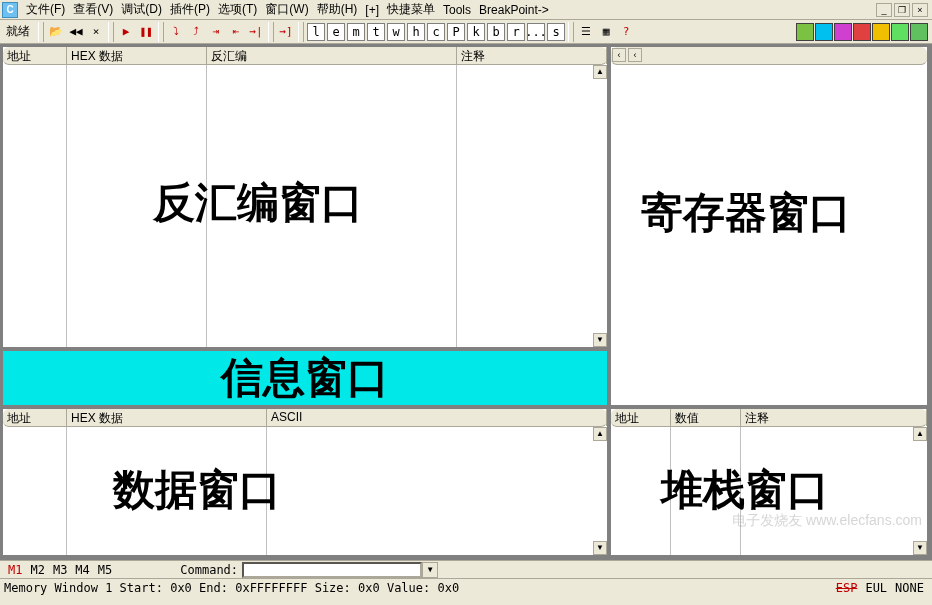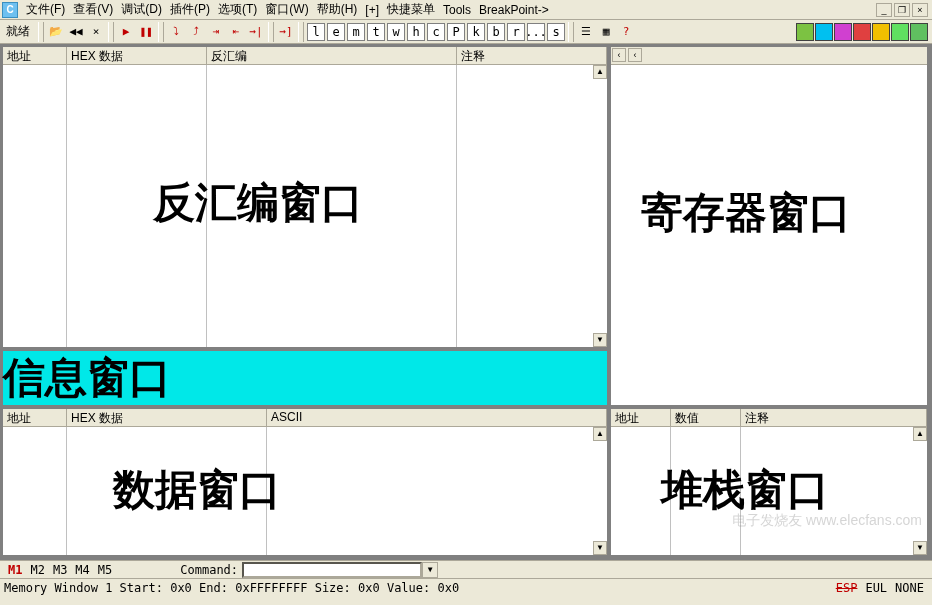--- a/index.html
+++ b/index.html
@@ -11,32 +11,32 @@
 .win-btn { width: 16px; height: 14px; background: #ece9d8; border: 1px solid #aca899; font-size: 9px; line-height: 12px; text-align: center; }
 .toolbar { display: flex; align-items: center; height: 24px; background: #ece9d8; border-bottom: 1px solid #aca899; justify-content: center; }
 .status-ready { padding: 2px 6px; font-size: 12px; }
 .tb-grip { width: 6px; height: 20px; border-left: 1px solid #fff; border-right: 1px solid #aca899; margin: 0 2px; }
 .tb-btn { width: 20px; height: 20px; background: #ece9d8; border: 1px solid #ece9d8; display: inline-flex; align-items: center; justify-content: center; font-size: 11px; font-family: monospace; cursor: default; }
 .tb-letter { width: 18px; height: 18px; border: 1px solid #808080; background: #fff; display: inline-flex; align-items: center; justify-content: center; font-family: monospace; font-size: 12px; margin: 0 1px; }
 .tb-right { margin-left: auto; display: flex; gap: 1px; padding-right: 4px; }
 .tb-color { width: 18px; height: 18px; border: 1px solid #404040; }
 .workspace { position: relative; height: 516px; background: #808080; }
 .panel { position: absolute; background: #fff; border: 1px solid #808080; display: flex; flex-direction: column; }
-.panel-header { display: flex; height: 18px; background: #ece9d8; border-bottom: 1px solid #aca899; font-size: 12px; }
+.panel-header { display: flex; height: 18px; background: #ece9d8; border-bottom: 1px solid #aca899; font-size: 12px; border-radius: 6px; }
 .ph-col { padding: 1px 4px; border-right: 1px solid #aca899; white-space: nowrap; overflow: hidden; }
 .ph-btn { width: 14px; height: 14px; background: #ece9d8; border: 1px solid #aca899; font-size: 9px; line-height: 12px; text-align: center; margin: 1px; }
 .panel-body { flex: 1; position: relative; background: #fff; display: flex; }
 .panel-cols { border-right: 1px solid #c0c0c0; background: #fff; }
 .big-label { position: absolute; font-family: "Microsoft YaHei", "黑体", sans-serif; font-weight: 900; font-size: 42px; color: #000; white-space: nowrap; }
 .scroll-btn { position: absolute; width: 14px; height: 14px; background: #ece9d8; border: 1px solid #aca899; font-size: 8px; line-height: 12px; text-align: center; }
-.info-panel { position: absolute; background: #00e8e8; border: 1px solid #808080; display: flex; align-items: center; }
+.info-panel { position: absolute; background: #00e8e8; border: 1px solid #808080; display: flex; align-items: center; justify-content: center; }
 .info-label { font-family: "Microsoft YaHei", "黑体", sans-serif; font-weight: 900; font-size: 42px; color: #000; }
 .bottombar { position: relative; height: 18px; background: #ece9d8; border-top: 1px solid #aca899; display: flex; align-items: center; font-family: monospace; font-size: 12px; padding-left: 4px; }
 .mem-tab { padding: 0 4px; }
-.mem-tab.active { color: #c00000; font-weight: bold; }
+.mem-tab.active { color: #c00000; font-weight: normal; }
 .cmd-input { width: 180px; height: 16px; border: 2px inset #aca899; background: #fff; margin-left: 4px; }
 .cmd-drop { width: 16px; height: 16px; background: #ece9d8; border: 1px solid #aca899; font-size: 8px; text-align: center; line-height: 14px; }
 .statusbar { height: 18px; background: #ece9d8; border-top: 1px solid #aca899; display: flex; align-items: center; font-family: monospace; font-size: 12px; padding-left: 4px; }
 .status-right { margin-left: auto; padding-right: 8px; display: flex; gap: 8px; }
 .esp-red { color: #c00000; text-decoration: line-through; }
 .watermark { position: absolute; right: 10px; bottom: 30px; opacity: 0.35; font-size: 14px; color: #888; pointer-events: none; }
 </style>
 </head>
 <body>
 

